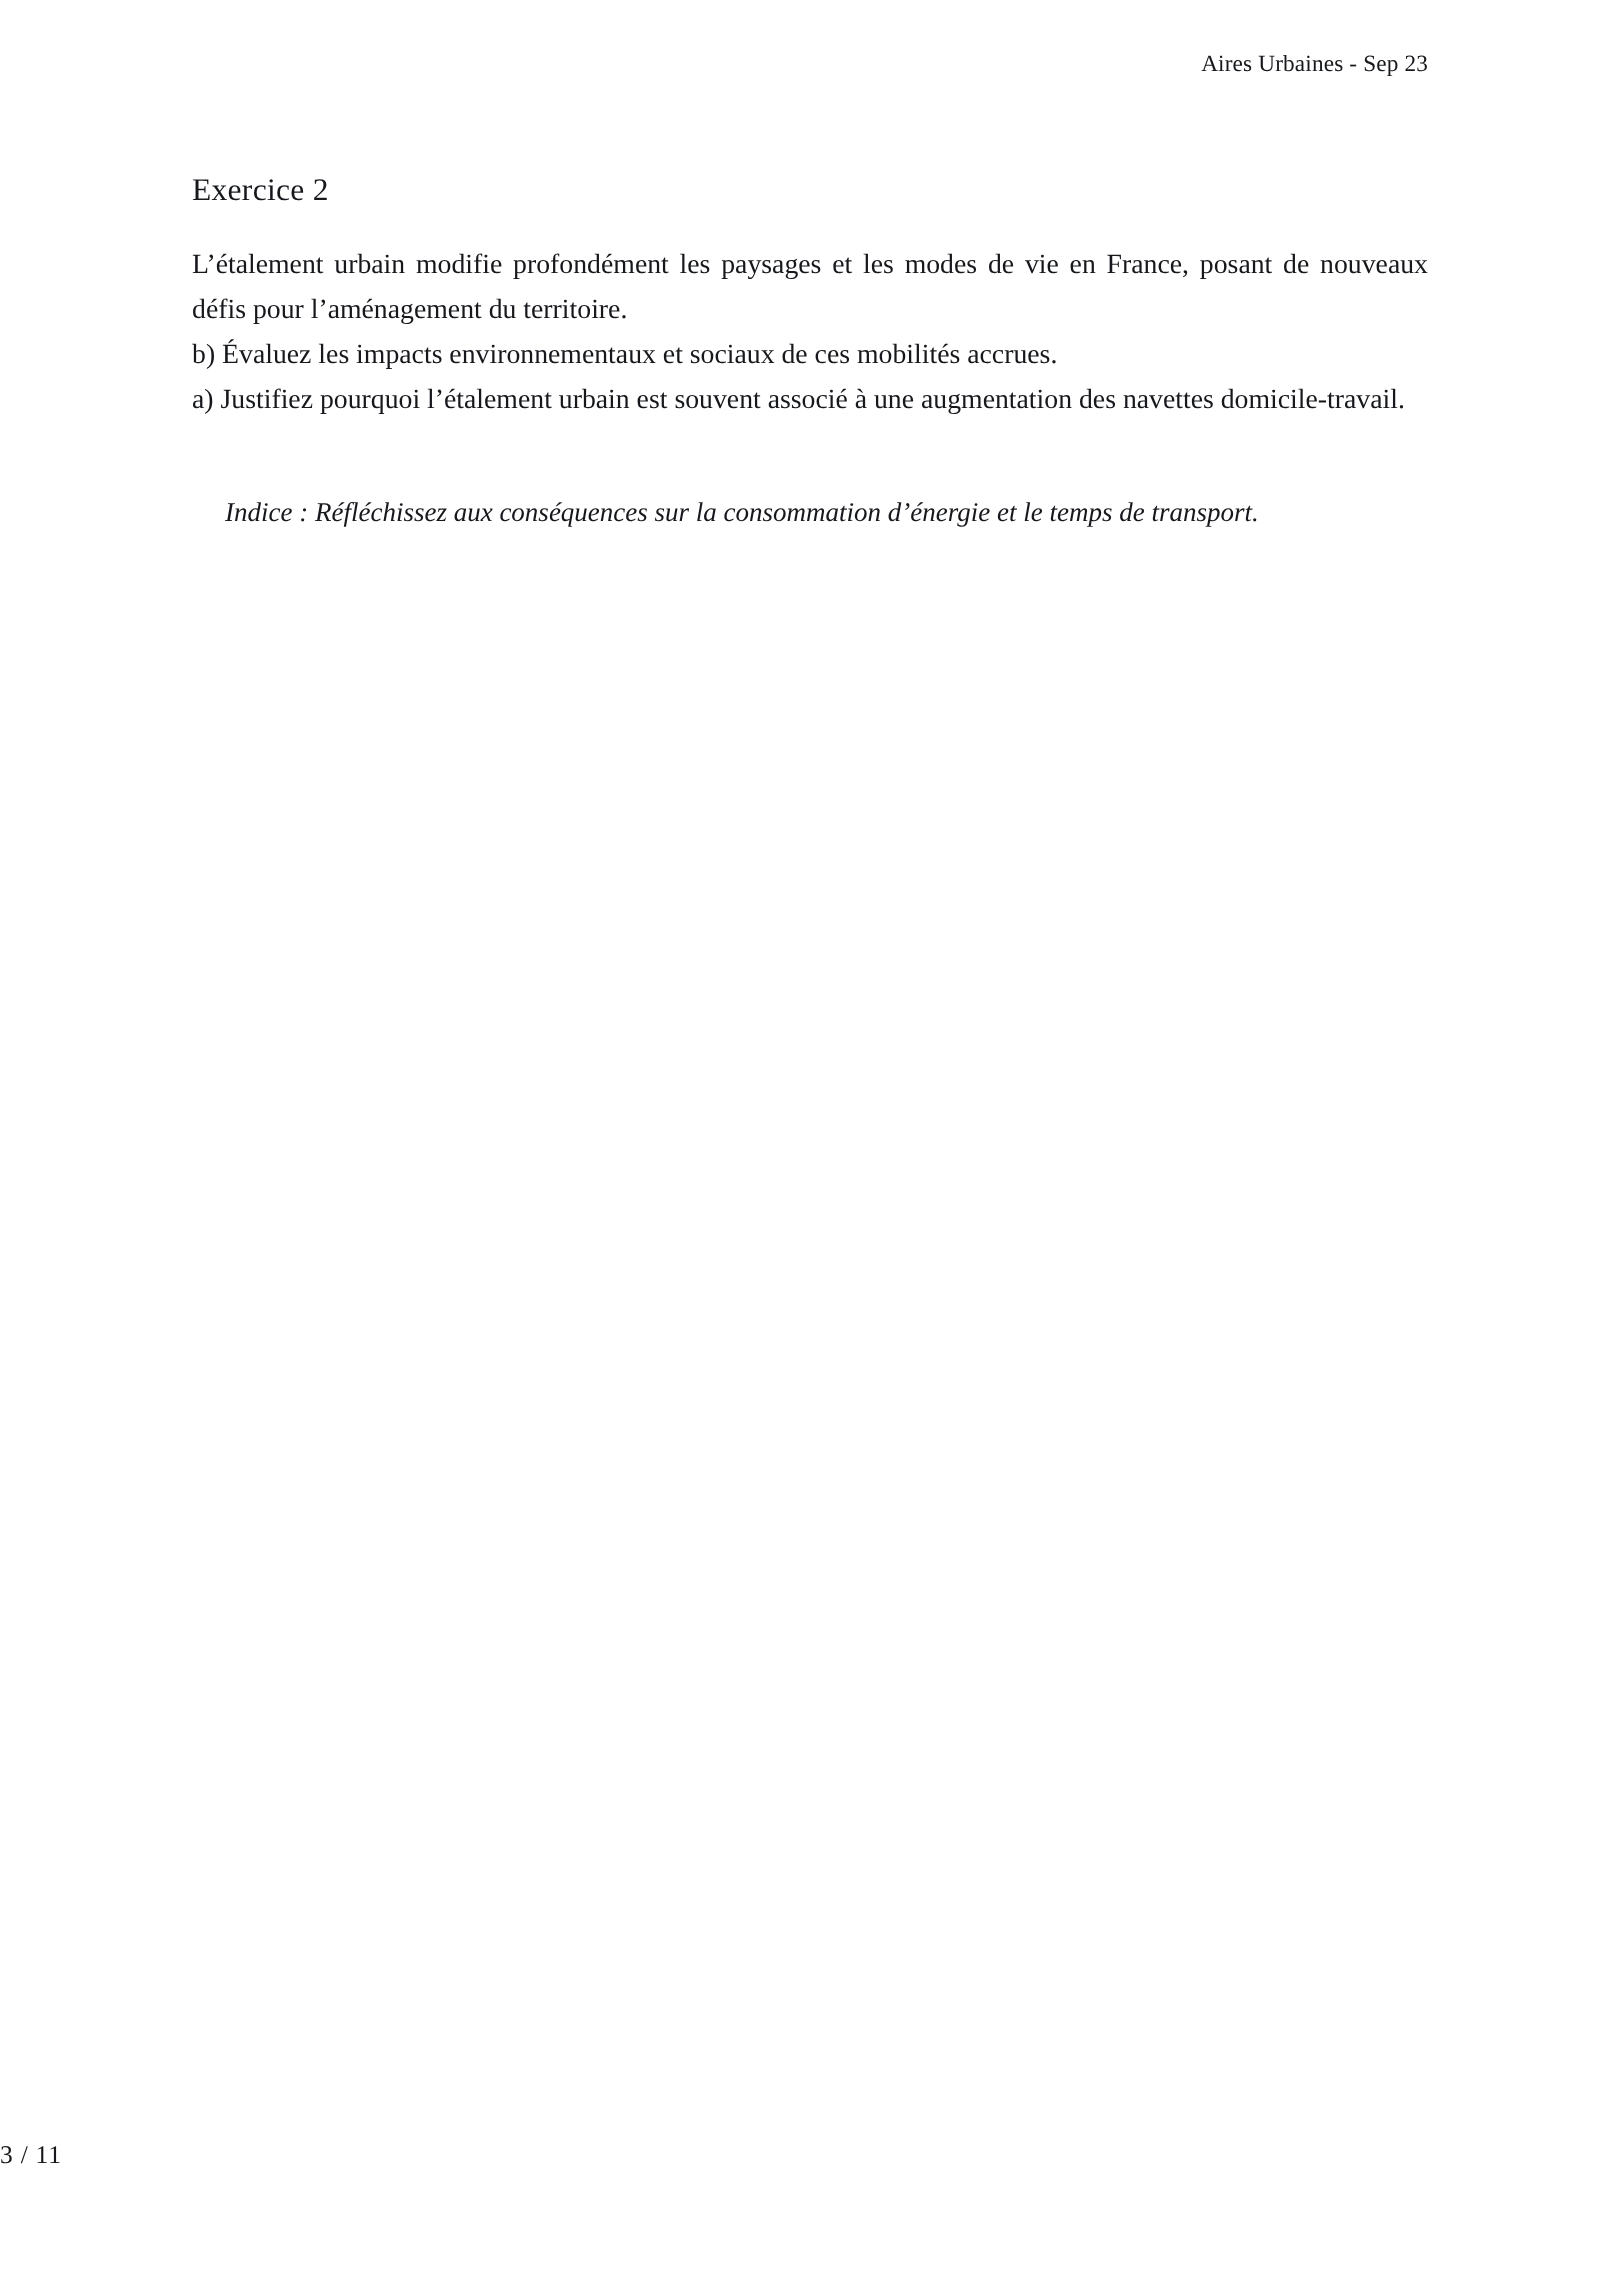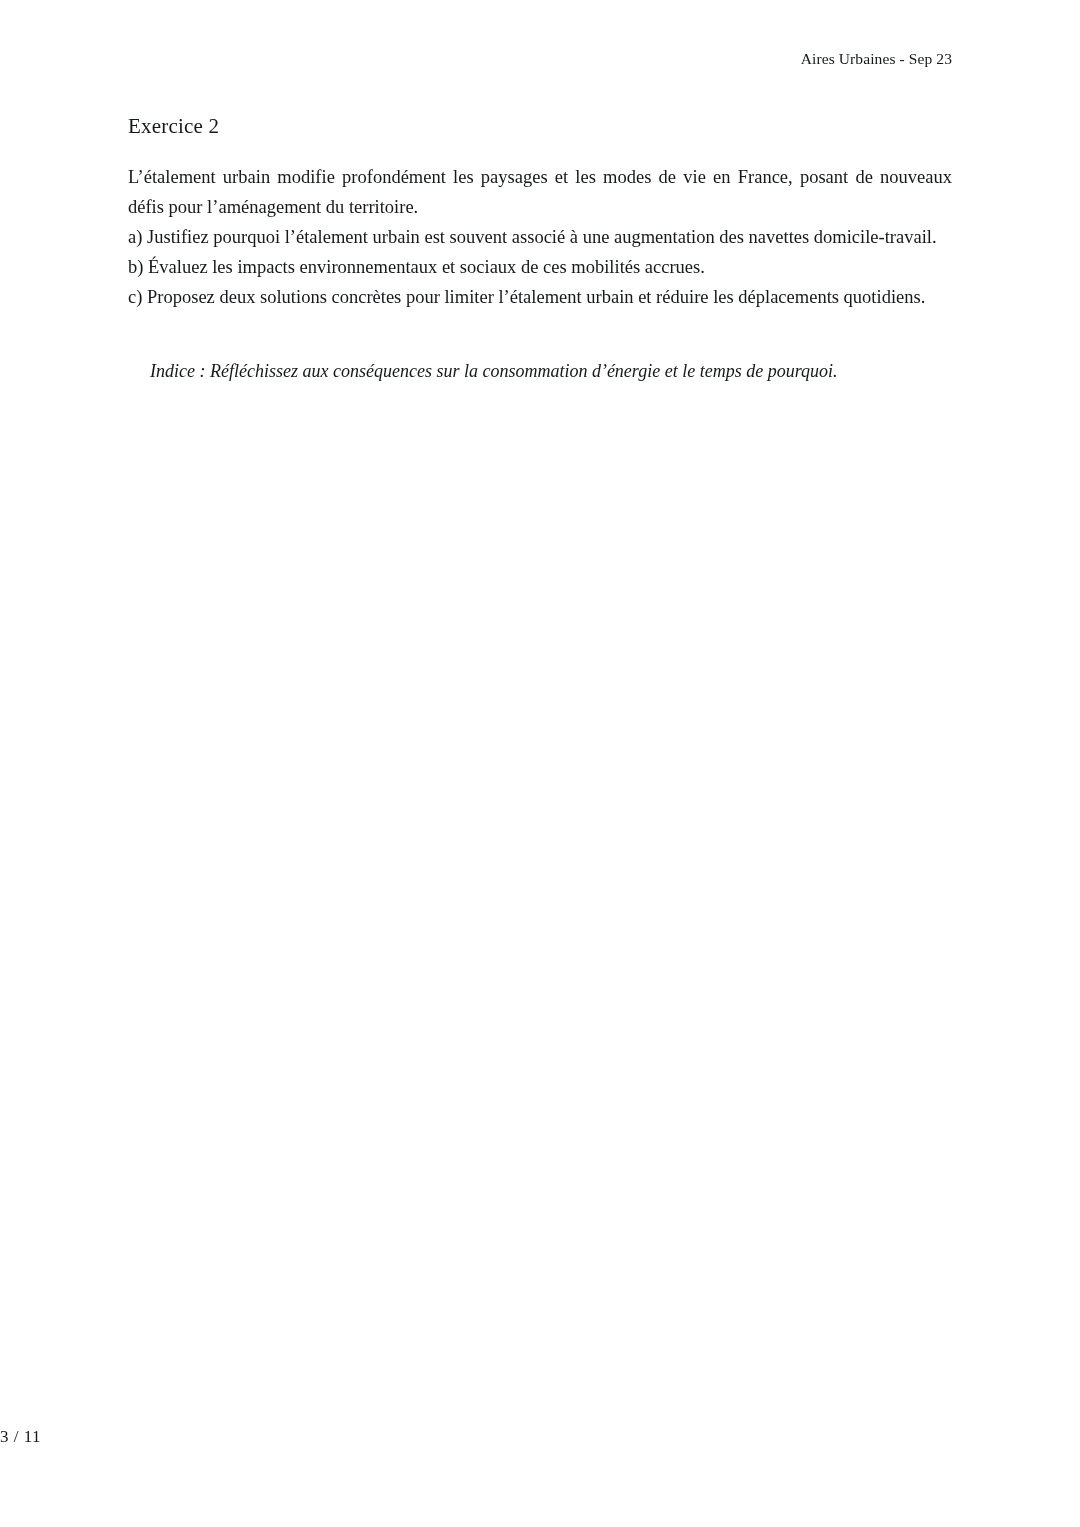--- a/index.html
+++ b/index.html
@@ -12,21 +12,21 @@
     width: 1080px;
     height: 1527px;
     margin: 0 auto;
     background: #ffffff;
     font-family: "Liberation Serif", "DejaVu Serif", serif;
     color: #16181c;
     box-sizing: border-box;
   }
   .header {
     position: absolute;
-    top: 50px;
+    top: 34px;
     right: 128px;
     font-size: 15.5px;
     letter-spacing: 0.1px;
     color: #16181c;
     white-space: nowrap;
   }
   .content {
     position: absolute;
     left: 128px;
     top: 114px;
@@ -79,24 +79,23 @@
 <div class="page">
 
   <div class="header">Aires Urbaines - Sep 23</div>
 
   <div class="content">
 
     <h1 class="exercise-title">Exercice 2</h1>
 
     <div class="body-text">
       <span class="line intro">L’étalement urbain modifie profondément les paysages et les modes de vie en France, posant de nouveaux défis pour l’aménagement du territoire.</span>
+      <span class="line q-line">b) Évaluez les impacts environnementaux et sociaux de ces mobilités accrues.</span>
       <span class="line q-line">a) Justifiez pourquoi l’étalement urbain est souvent associé à une augmentation des navettes domicile-travail.</span>
-      <span class="line q-line">b) Évaluez les impacts environnementaux et sociaux de ces mobilités accrues.</span>
-      <span class="line q-line">c) Proposez deux solutions concrètes pour limiter l’étalement urbain et réduire les déplacements quotidiens.</span>
     </div>
 
-    <div class="hint">Indice : Réfléchissez aux conséquences sur la consommation d’énergie et le temps de pourquoi.</div>
+    <div class="hint">Indice : Réfléchissez aux conséquences sur la consommation d’énergie et le temps de transport.</div>
 
   </div>
 
   <div class="footer">3 / 11</div>
 
 </div>
 
 </body></html>

